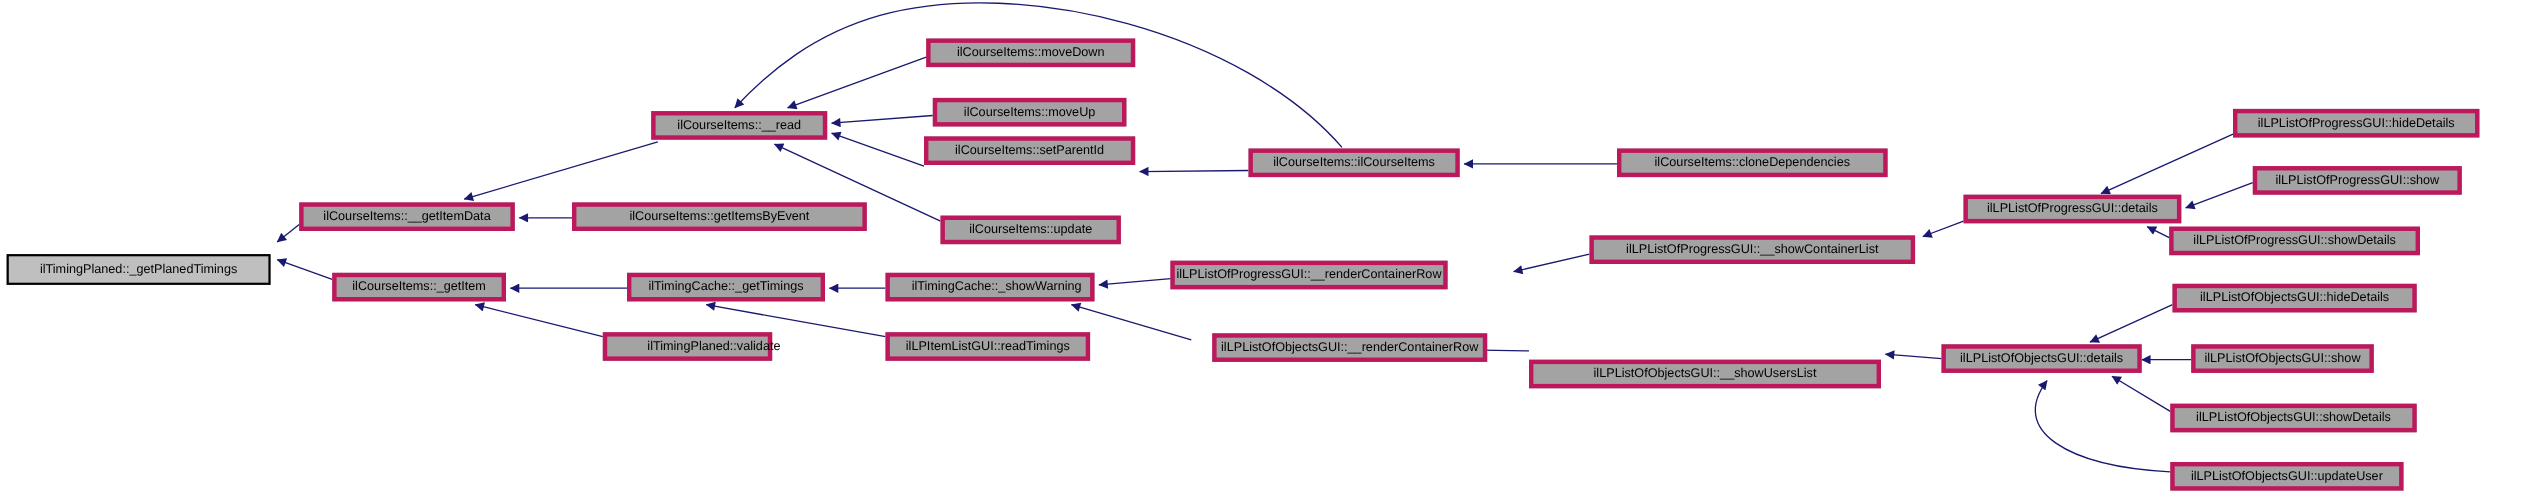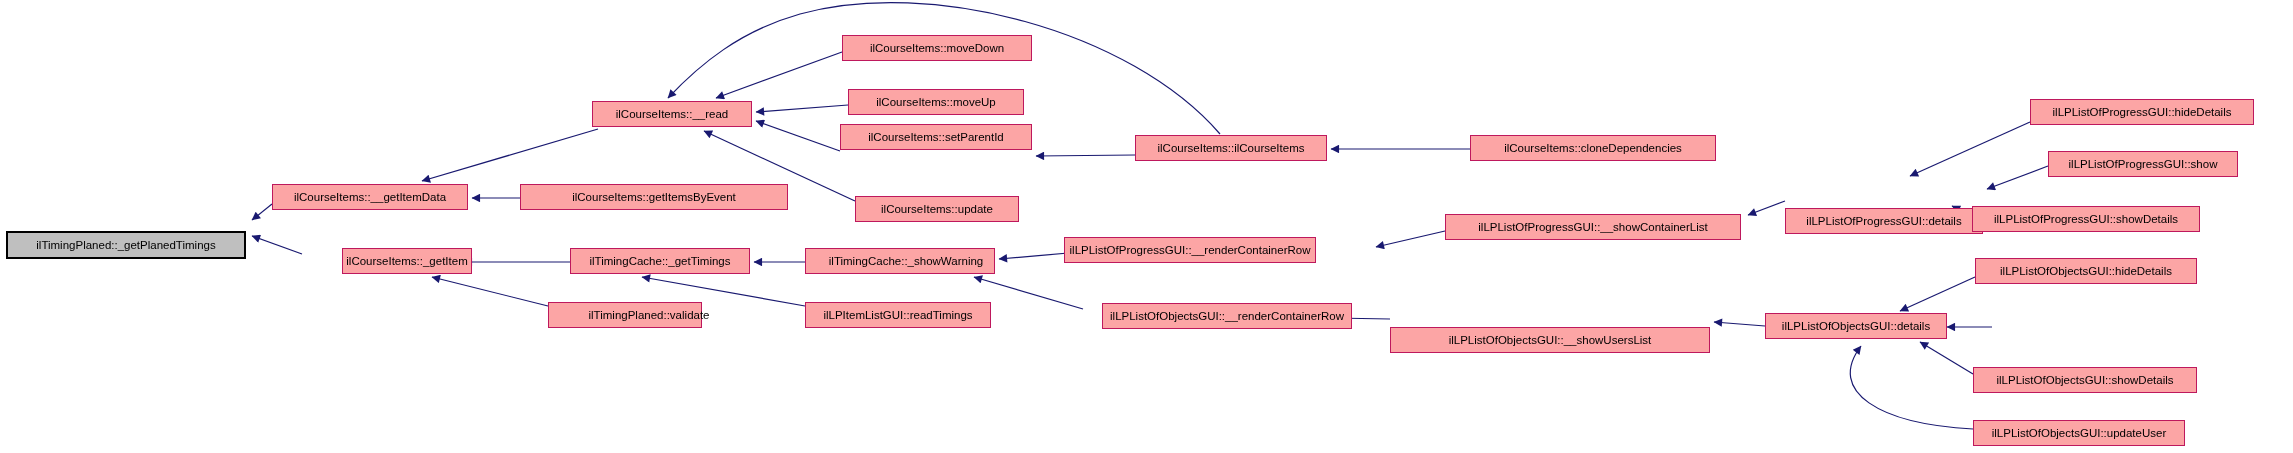--- a/index.html
+++ b/index.html
@@ -7,22 +7,22 @@
     position:relative;
     width:2293px;height:453px;
     background:#ffffff;
     font-family:"Liberation Sans","DejaVu Sans",sans-serif;
     overflow:hidden;
   }
   #edges{position:absolute;left:0;top:0;z-index:1;}
   .node{
     position:absolute;
     height:26px;
-    background:#fca5a5;
-    border:1px solid #be185d;
+    background:#a3a3a3;
+    border:4px solid #be185d;
     color:#000000;
     font-size:11.5px;
     display:flex;align-items:center;justify-content:center;
     white-space:nowrap;
     z-index:2;
     box-sizing:border-box;
     cursor:pointer;
   }
   .node.highlight{
     background:#bfbfbf;
@@ -74,31 +74,32 @@
   <div class="node highlight" style="left:6px;top:215px;width:240px;height:28px;">ilTimingPlaned::_getPlanedTimings</div>
   <div class="node" style="left:272px;top:184px;width:196px;">ilCourseItems::__getItemData</div>
   <div class="node" style="left:520px;top:184px;width:268px;">ilCourseItems::getItemsByEvent</div>
   <div class="node" style="left:592px;top:101px;width:160px;">ilCourseItems::__read</div>
   <div class="node" style="left:842px;top:35px;width:190px;">ilCourseItems::moveDown</div>
   <div class="node" style="left:848px;top:89px;width:176px;">ilCourseItems::moveUp</div>
   <div class="node" style="left:840px;top:124px;width:192px;">ilCourseItems::setParentId</div>
   <div class="node" style="left:855px;top:196px;width:164px;">ilCourseItems::update</div>
   <div class="node" style="left:1135px;top:135px;width:192px;">ilCourseItems::ilCourseItems</div>
   <div class="node" style="left:1470px;top:135px;width:246px;">ilCourseItems::cloneDependencies</div>
-  <div class="node" style="left:302px;top:248px;width:130px;margin-left:40px;">ilCourseItems::_getItem</div>
+  <div class="node" style="left:302px;top:248px;width:158px;">ilCourseItems::_getItem</div>
   <div class="node" style="left:570px;top:248px;width:180px;">ilTimingCache::_getTimings</div>
   <div class="node" style="left:548px;top:302px;width:154px;padding-left:48px;">ilTimingPlaned::validate</div>
   <div class="node" style="left:805px;top:248px;width:190px;padding-left:12px;">ilTimingCache::_showWarning</div>
   <div class="node" style="left:805px;top:302px;width:186px;">ilLPItemListGUI::readTimings</div>
   <div class="node" style="left:1064px;top:237px;width:252px;">ilLPListOfProgressGUI::__renderContainerRow</div>
   <div class="node" style="left:1445px;top:214px;width:296px;">ilLPListOfProgressGUI::__showContainerList</div>
   <div class="node" style="left:1083px;top:303px;width:250px;margin-left:19px;">ilLPListOfObjectsGUI::__renderContainerRow</div>
   <div class="node" style="left:1390px;top:306px;width:320px;margin-top:21px;">ilLPListOfObjectsGUI::__showUsersList</div>
-  <div class="node" style="left:1785px;top:177px;width:198px;margin-top:31px;">ilLPListOfProgressGUI::details</div>
+  <div class="node" style="left:1785px;top:177px;width:198px;">ilLPListOfProgressGUI::details</div>
   <div class="node" style="left:2030px;top:99px;width:224px;">ilLPListOfProgressGUI::hideDetails</div>
   <div class="node" style="left:2048px;top:151px;width:190px;">ilLPListOfProgressGUI::show</div>
   <div class="node" style="left:1972px;top:206px;width:228px;">ilLPListOfProgressGUI::showDetails</div>
   <div class="node" style="left:1975px;top:258px;width:222px;">ilLPListOfObjectsGUI::hideDetails</div>
   <div class="node" style="left:1765px;top:313px;width:182px;">ilLPListOfObjectsGUI::details</div>
+  <div class="node" style="left:1992px;top:313px;width:166px;">ilLPListOfObjectsGUI::show</div>
   <div class="node" style="left:1973px;top:367px;width:224px;">ilLPListOfObjectsGUI::showDetails</div>
   <div class="node" style="left:1973px;top:420px;width:212px;">ilLPListOfObjectsGUI::updateUser</div>
 
 </div>
 
 </body></html>

